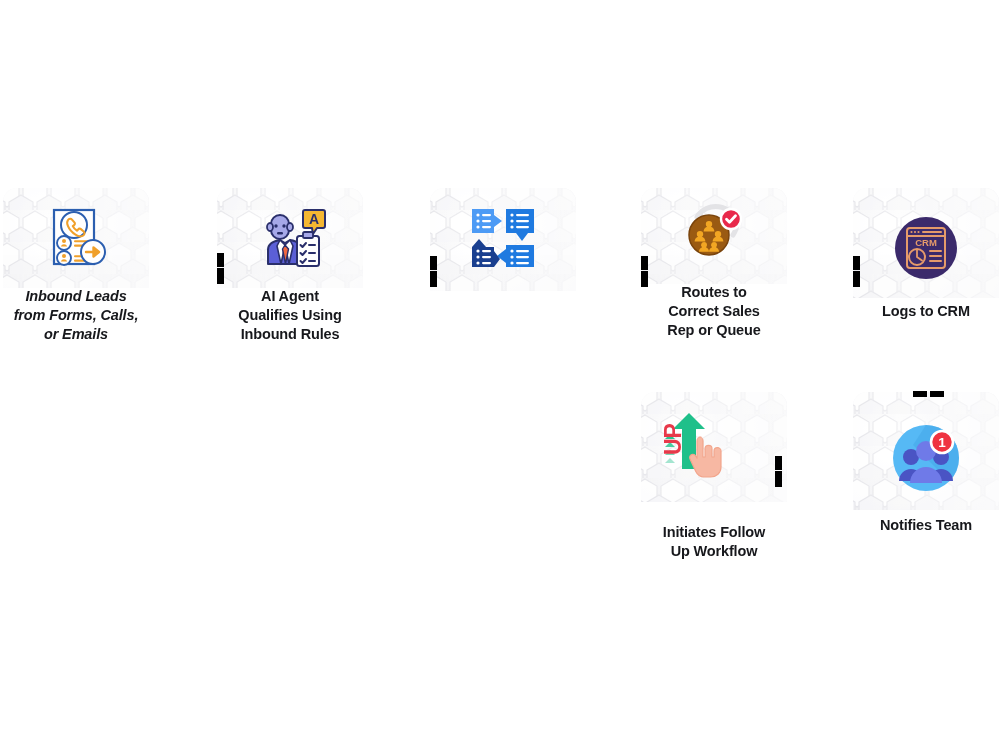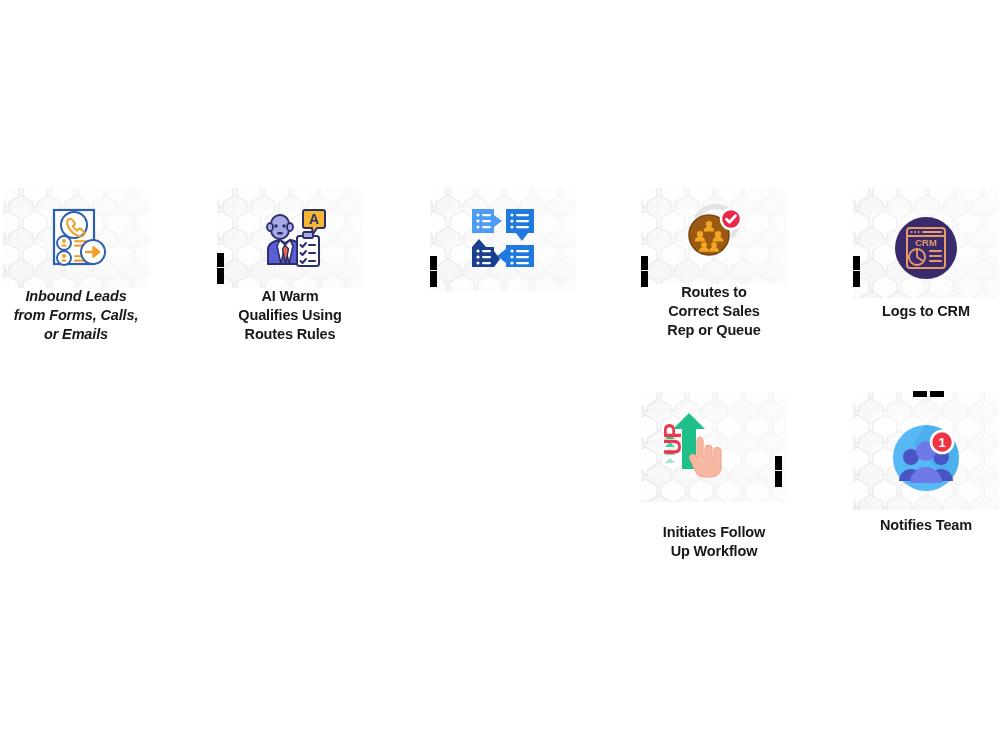--- a/index.html
+++ b/index.html
@@ -159,23 +159,23 @@
           <path d="M47.5 43l2 2 3.5-4" fill="none" stroke="#2a2f6b" stroke-width="2" stroke-linecap="round" stroke-linejoin="round"></path>
           <rect x="55" y="42" width="8" height="2" rx="1" fill="#2a2f6b"></rect>
           <path d="M47.5 51l2 2 3.5-4" fill="none" stroke="#2a2f6b" stroke-width="2" stroke-linecap="round" stroke-linejoin="round"></path>
           <rect x="55" y="50" width="8" height="2" rx="1" fill="#2a2f6b"></rect>
           <path d="M47.5 59l2 2 3.5-4" fill="none" stroke="#2a2f6b" stroke-width="2" stroke-linecap="round" stroke-linejoin="round"></path>
           <rect x="55" y="58" width="8" height="2" rx="1" fill="#2a2f6b"></rect>
         </svg>
       </div>
     </div>
     <div class="card-label" style="top:99px;">
-      <div>AI Warm</div>
+      <div>AI Agent</div>
       <div>Qualifies Using</div>
-      <div>Routes Rules</div>
+      <div>Inbound Rules</div>
     </div>
   </div>
 
   <div class="card" style="left:430px; top:188px;">
     <div class="card-bg" style="height:103px;">
       <svg class="hexes" viewBox="0 0 180 130">
         <rect width="180" height="130" fill="url(#hexpat)"></rect>
         <rect width="180" height="130" fill="url(#fadeRight)"></rect>
       </svg>
     </div>

